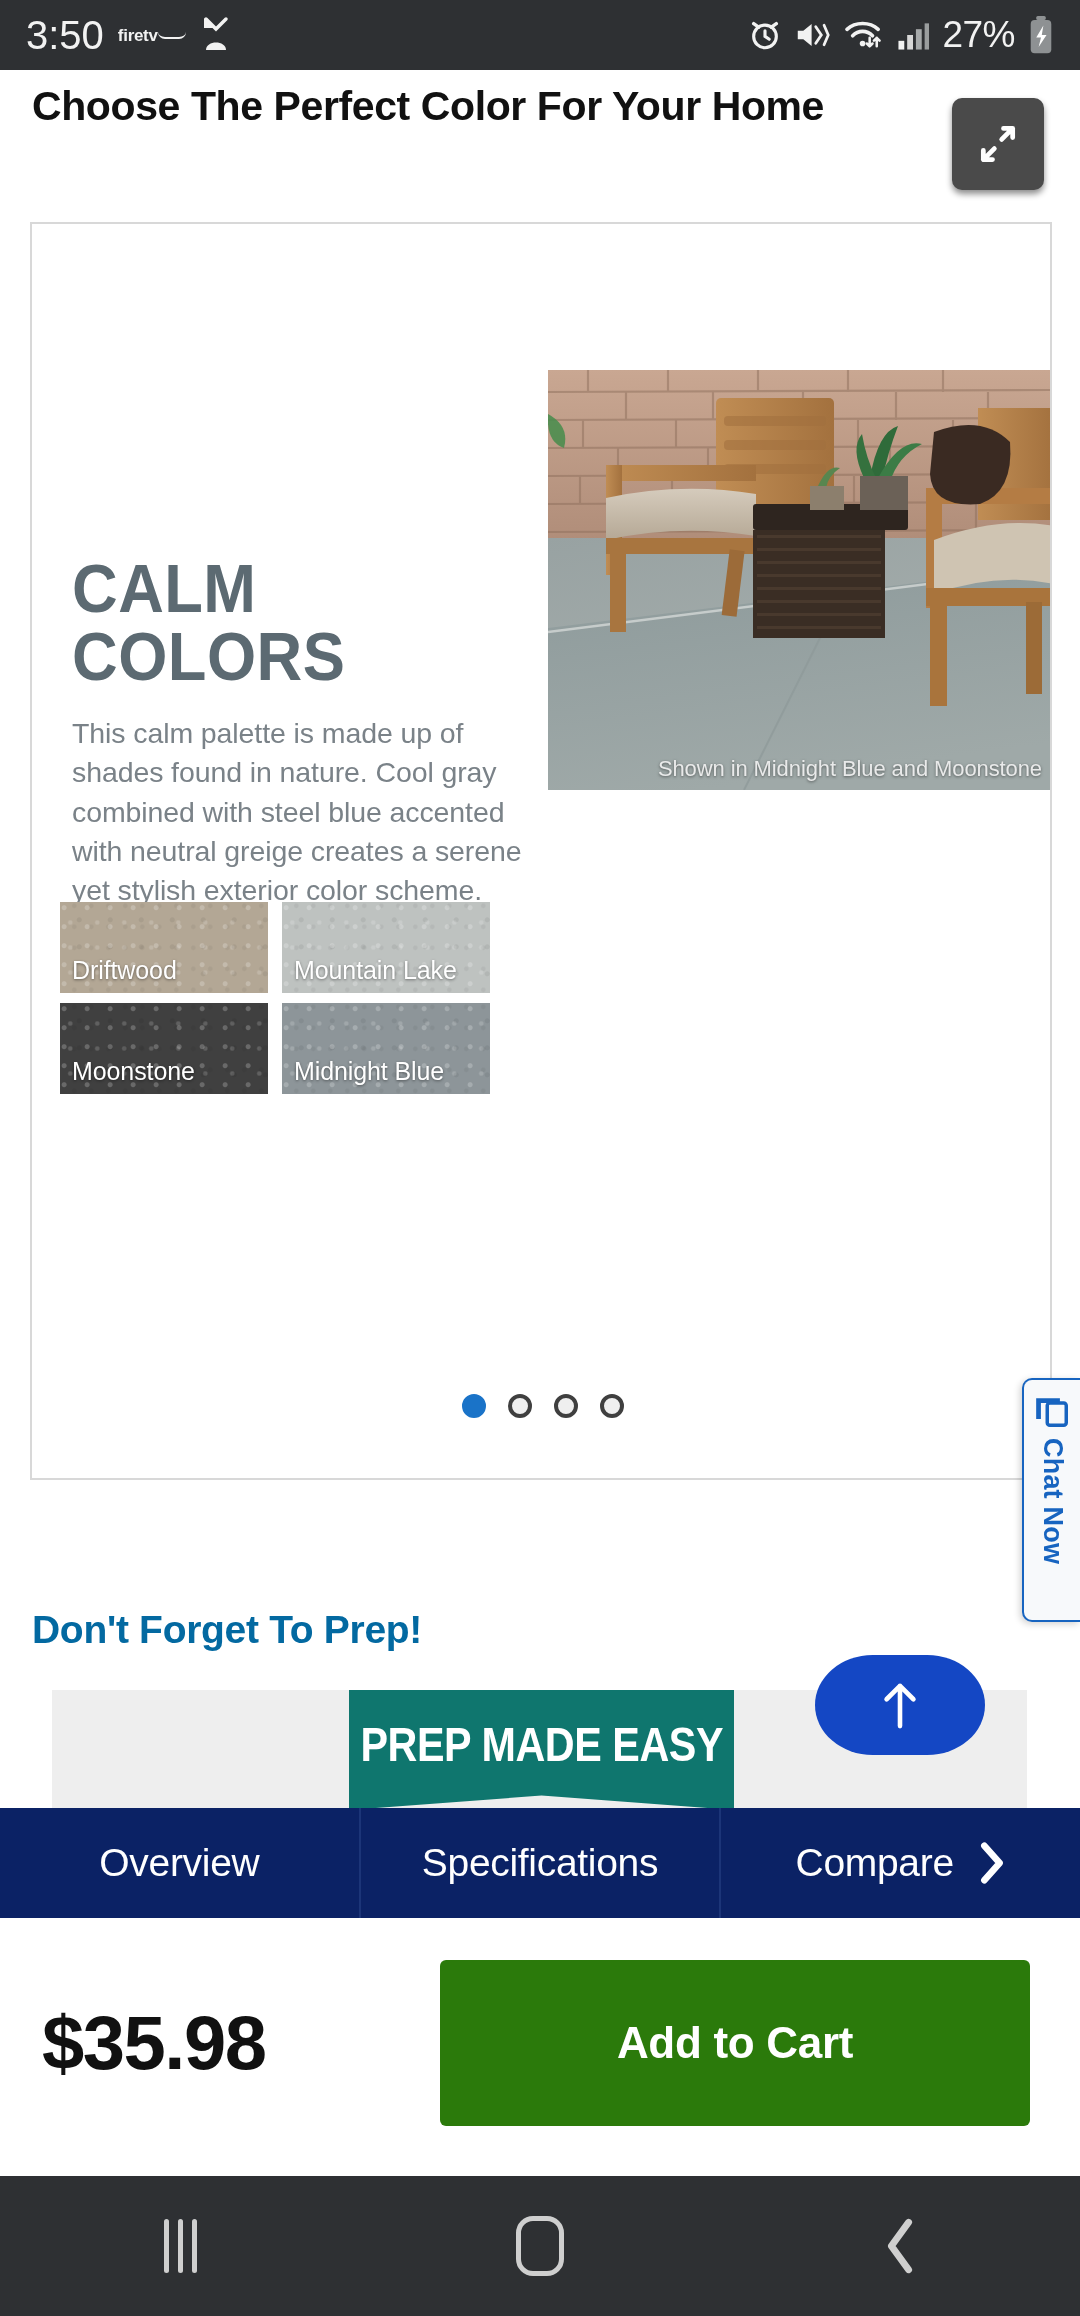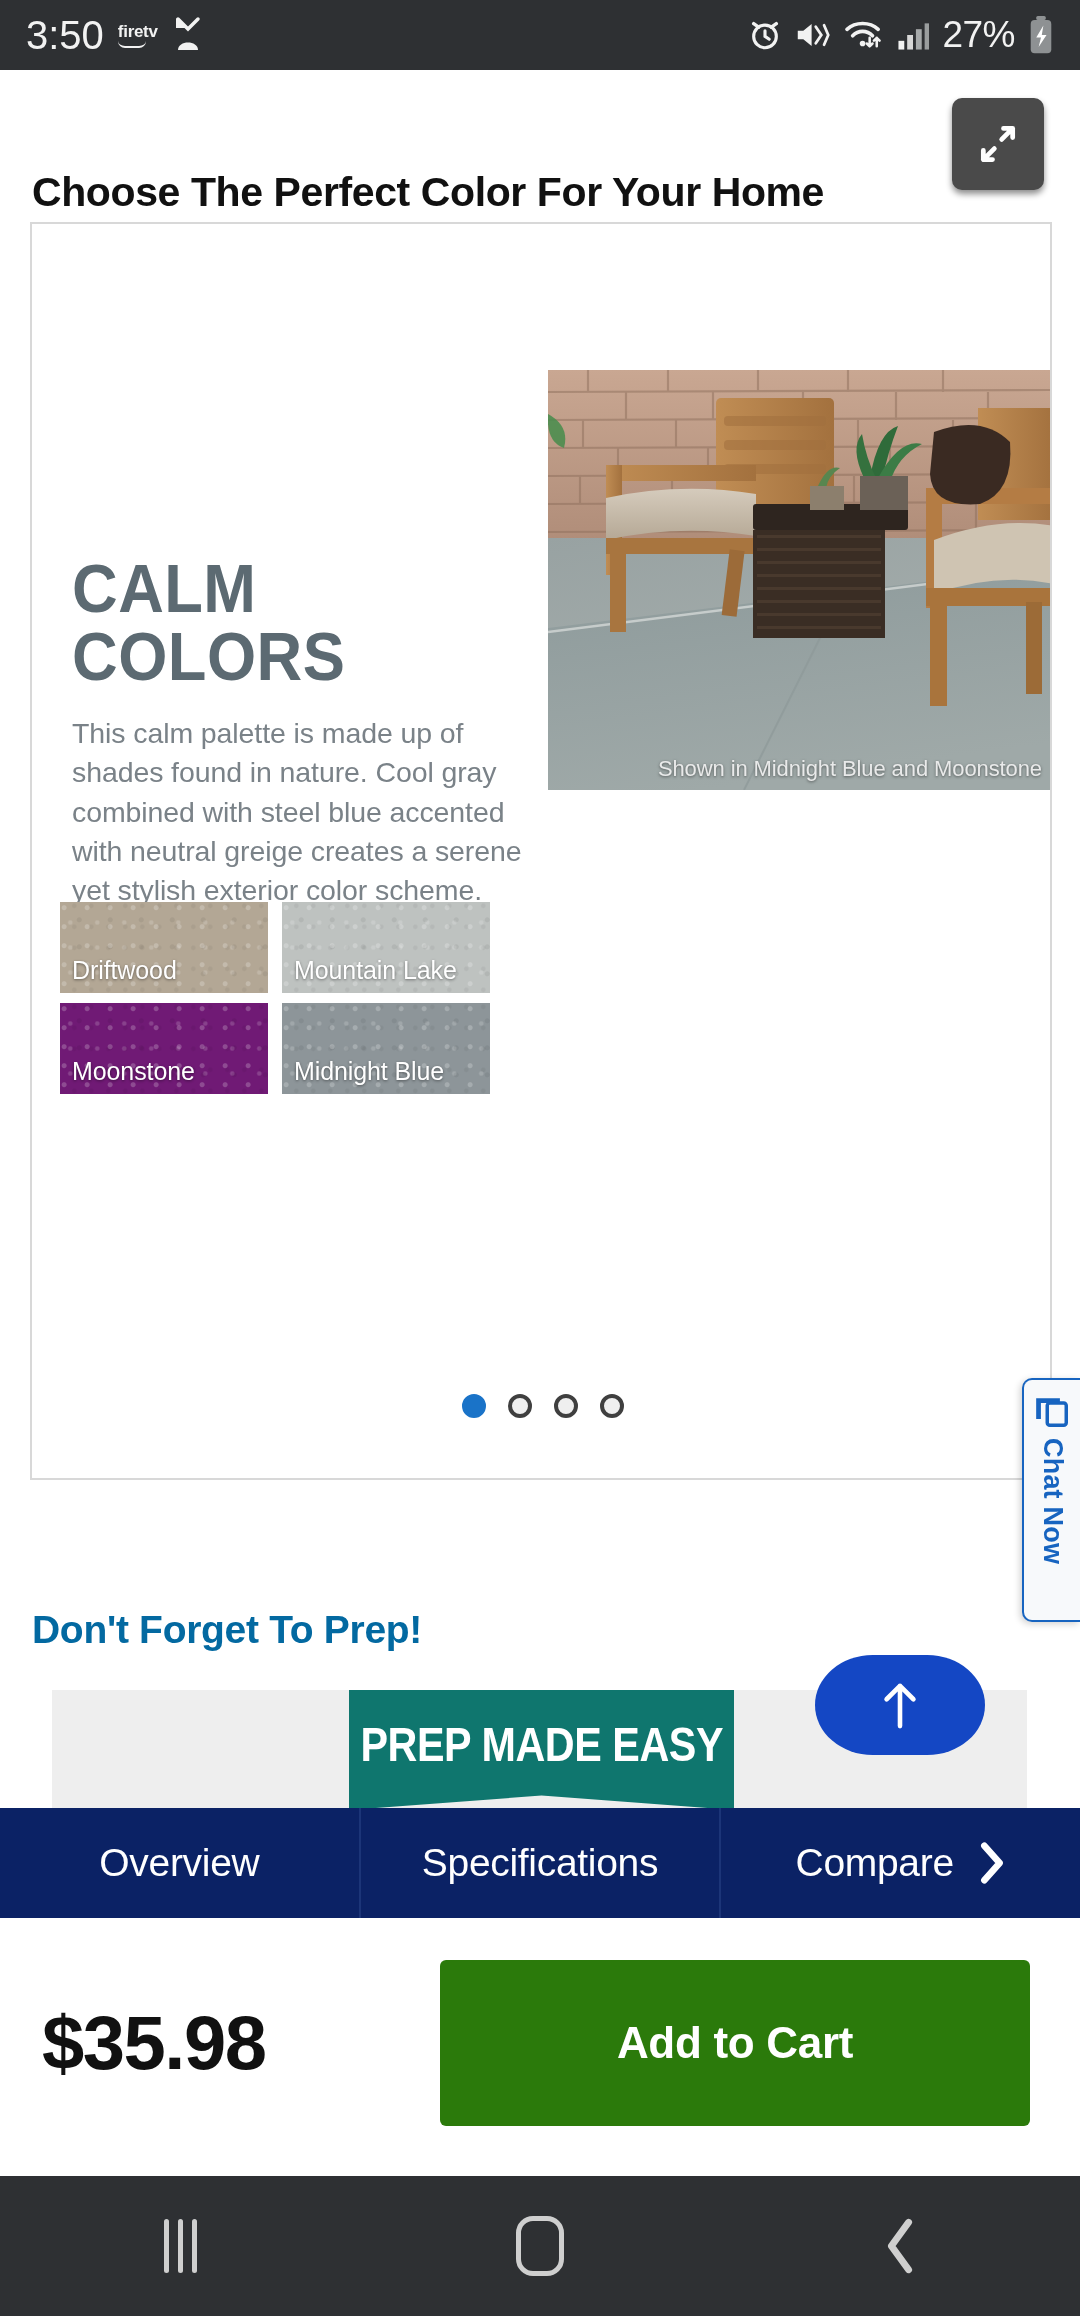--- a/index.html
+++ b/index.html
@@ -12,32 +12,32 @@
   }
 
   
   .statusbar{
     position:absolute; top:0; left:0; width:1080px; height:70px;
     background:#2e3033; display:flex; align-items:center;
     padding:0 26px; color:#f2f2f2;
   }
   .sb-left{ display:flex; align-items:center; gap:14px; }
   .sb-time{ font-size:40px; font-weight:400; letter-spacing:0px; line-height:1; }
-  .firetv{ display:flex; flex-direction:column; align-items:flex-start; line-height:1; }
+  .firetv{ display:flex; flex-direction:row; align-items:center; line-height:1; }
   .firetv-word{ font-size:17px; font-weight:700; letter-spacing:-0.3px; }
   .firetv-smile{ width:28px; height:7px; border-bottom:2.5px solid #f2f2f2;
                  border-radius:0 0 14px 14px; margin-top:1px; }
   .sb-right{ margin-left:auto; display:flex; align-items:center; gap:13px; }
   .sb-pct{ font-size:37px; font-weight:400; letter-spacing:-0.5px; }
   .ic{ display:block; }
 
   
   .page-head{
     position:absolute; top:70px; left:0; width:1080px; height:150px;
-    display:flex; align-items:flex-end; padding:4px 32px;
+    display:flex; align-items:flex-start; padding:13px 32px;
   }
   .page-title{
     font-size:41px; font-weight:700; color:#111; letter-spacing:-0.4px;
     white-space:nowrap;
   }
   .expand-btn{
     position:absolute; right:36px; top:28px;
     width:92px; height:92px; border-radius:10px;
     background:#4a4a4a; box-shadow:0 4px 6px rgba(0,0,0,.45);
     display:flex; align-items:center; justify-content:center; cursor:pointer;
@@ -255,21 +255,21 @@
 
     <div class="swatches">
       <div class="swatch" style="background:#b3a795">
         <span class="tex"></span>
         <span class="lbl">Driftwood</span>
       </div>
       <div class="swatch" style="background:#bec2c0">
         <span class="tex"></span>
         <span class="lbl">Mountain Lake</span>
       </div>
-      <div class="swatch" style="background:#701a75">
+      <div class="swatch" style="background:#404040">
         <span class="tex"></span>
         <span class="lbl">Moonstone</span>
       </div>
       <div class="swatch" style="background:#8d9599">
         <span class="tex"></span>
         <span class="lbl">Midnight Blue</span>
       </div>
     </div>
 
     <div class="hero">

